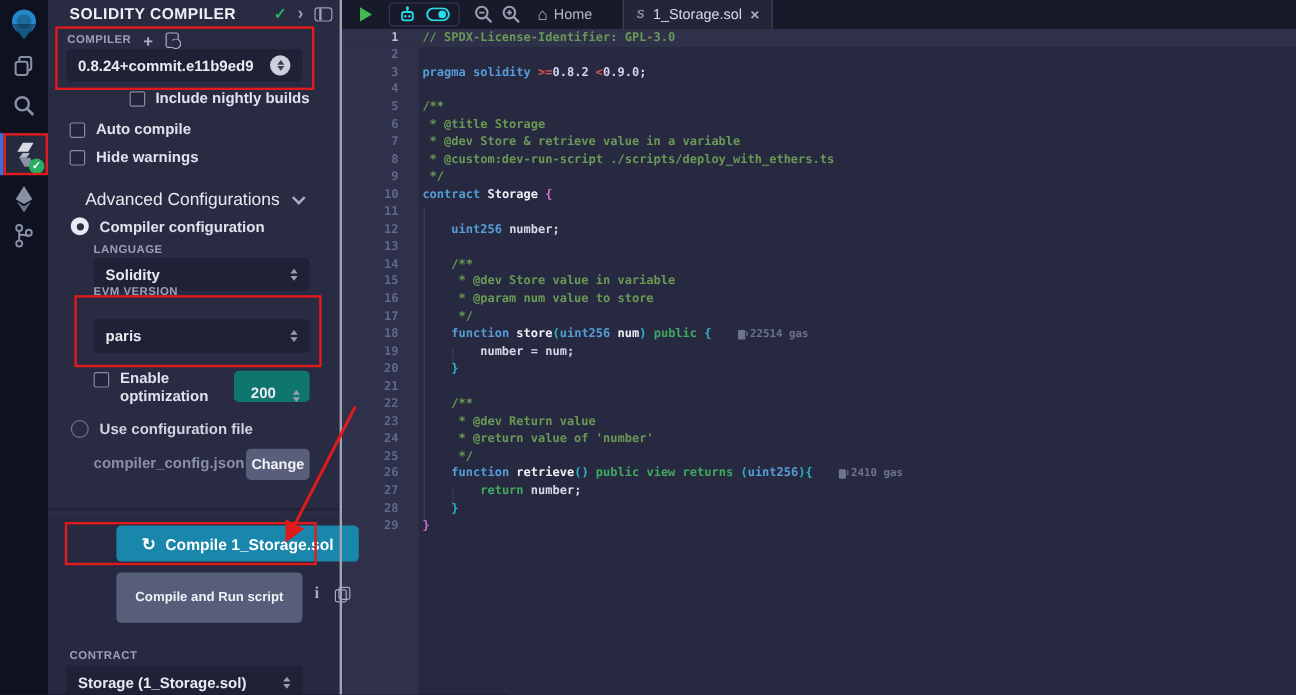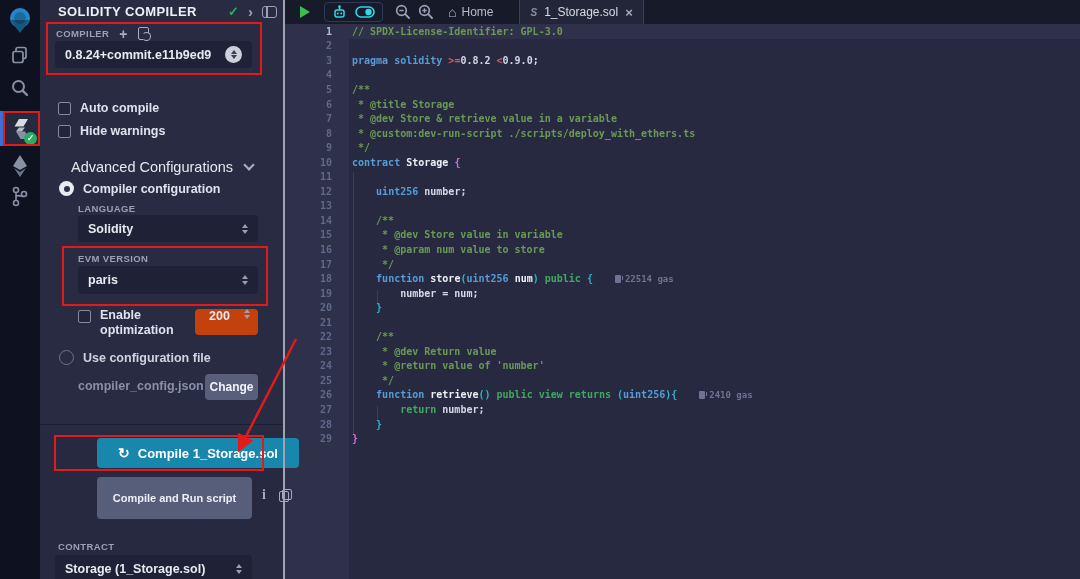--- a/index.html
+++ b/index.html
@@ -58,27 +58,27 @@
   .radio-row { position:absolute; display:flex; align-items:center; gap:9px; color:#dfe2ec; font-size:12.5px; font-weight:bold; }
   .radio { width:15px; height:15px; border-radius:50%; flex:none; cursor:pointer; }
   .radio-on { background:#e9ebf2; position:relative; }
   .radio-on::after { content:""; position:absolute; left:4.5px; top:4.5px; width:6px; height:6px; border-radius:50%; background:#2b2e45; }
   .radio-off { border:1.5px solid #6c7288; background:transparent; }
   .cfg-radio-row { left:19px; top:181px; }
   .usecfg-radio-row { left:19px; top:350px; color:#cfd3e0; }
 
   .lang-label { position:absolute; left:38px; top:203px; }
   .lang-select { position:absolute; left:38px; top:215px; width:180px; height:27px; }
-  .evm-label { position:absolute; left:38px; top:253px; }
+  .evm-label { position:absolute; left:38px; top:238px; }
   .evm-select { position:absolute; left:38px; top:266px; width:180px; height:28px; }
 
   .opt-row { position:absolute; left:38px; top:308px; display:flex; align-items:flex-start; gap:9px; }
   .opt-label { color:#dfe2ec; font-size:12.5px; font-weight:bold; width:88px; line-height:15px; }
-  .runs-input { position:absolute; left:155px; top:309px; width:63px; height:26px; background:#c2410c; border-radius:4px;
-                color:#e8eaf2; font-size:12.5px; font-weight:bold; display:flex; align-items:flex-start; padding:0 8px 0 14px; }
+  .runs-input { position:absolute; left:155px; top:309px; width:63px; height:26px; background:#0f766e; border-radius:4px;
+                color:#e8eaf2; font-size:12.5px; font-weight:bold; display:flex; align-items:flex-end; padding:0 8px 0 14px; }
 
   .cfgfile-text { position:absolute; left:38px; top:379px; color:#8a8fa8; font-size:12.5px; font-weight:bold; }
   .change-btn { position:absolute; left:165px; top:374px; width:53px; height:26px; background:#595f7a; border:none; border-radius:4px;
                 color:#f2f3f8; font-size:12px; font-weight:bold; cursor:pointer; font-family:inherit; }
 
   .panel-divider { position:absolute; left:0; right:0; top:424px; height:1px; background:#1b1e30; }
 
   .compile-btn { position:absolute; left:57px; top:438px; width:202px; height:30px; background:#1987ab; border:none; border-radius:4px;
                  color:#fff; font-size:13px; font-weight:bold; cursor:pointer; font-family:inherit;
                  display:flex; align-items:center; justify-content:center; gap:8px; }
@@ -203,20 +203,24 @@
     </div>
 
     <div class="select version-select">
       <span>0.8.24+commit.e11b9ed9</span>
       <span class="circle-stepper">
           <span class="car-up"></span>
           <span class="car-dn"></span>
         </span>
     </div>
 
+    <div class="chk-row nightly-row">
+      <span class="chk"></span>
+      <span>Include nightly builds</span>
+    </div>
     <div class="chk-row auto-row">
       <span class="chk"></span>
       <span>Auto compile</span>
     </div>
     <div class="chk-row warn-row">
       <span class="chk"></span>
       <span>Hide warnings</span>
     </div>
 
     <div class="adv-title-row">

